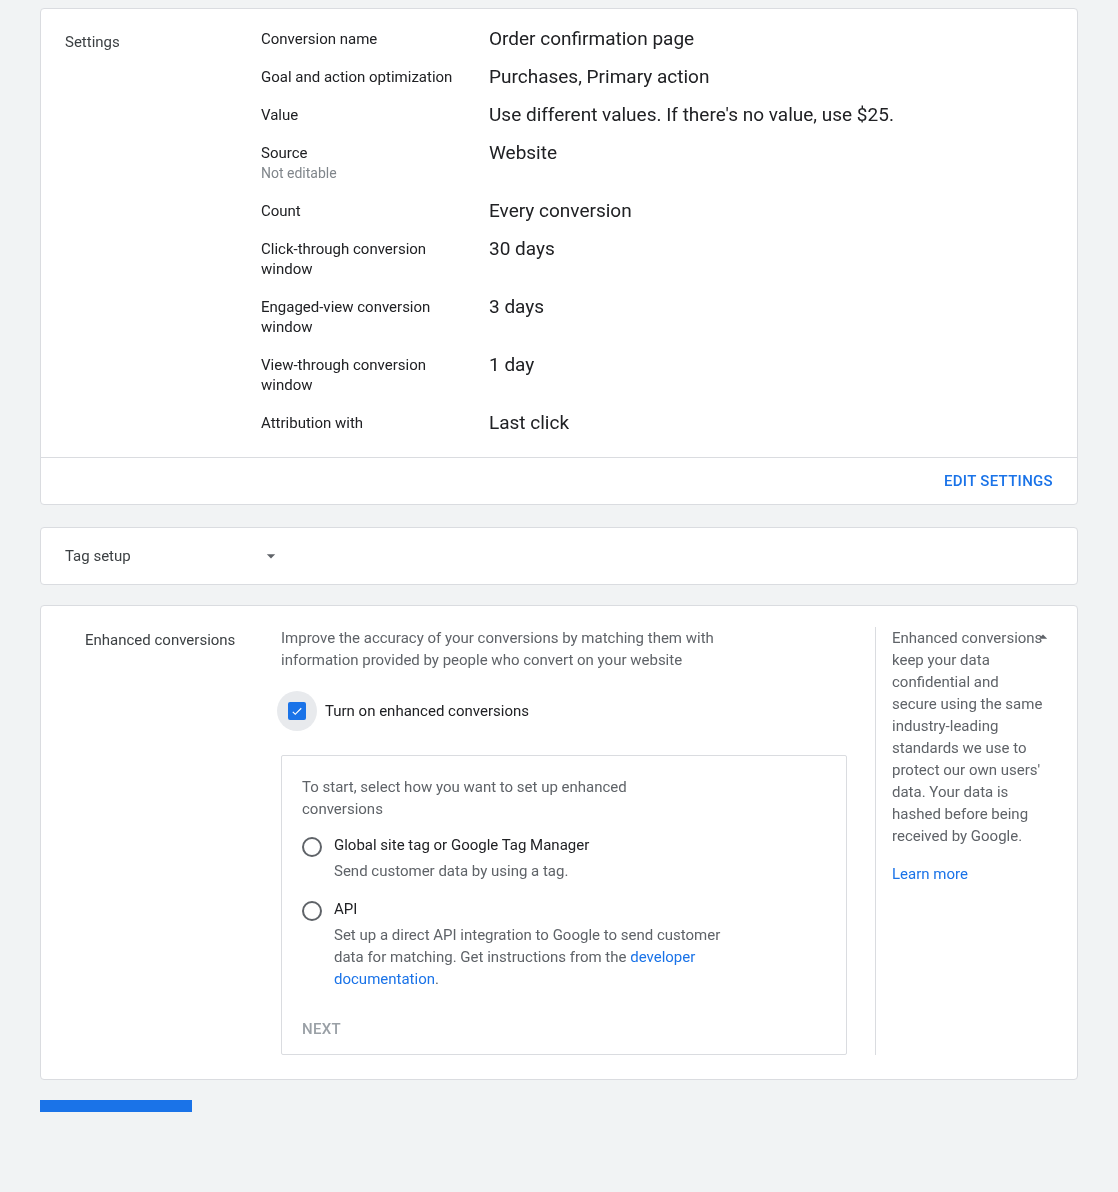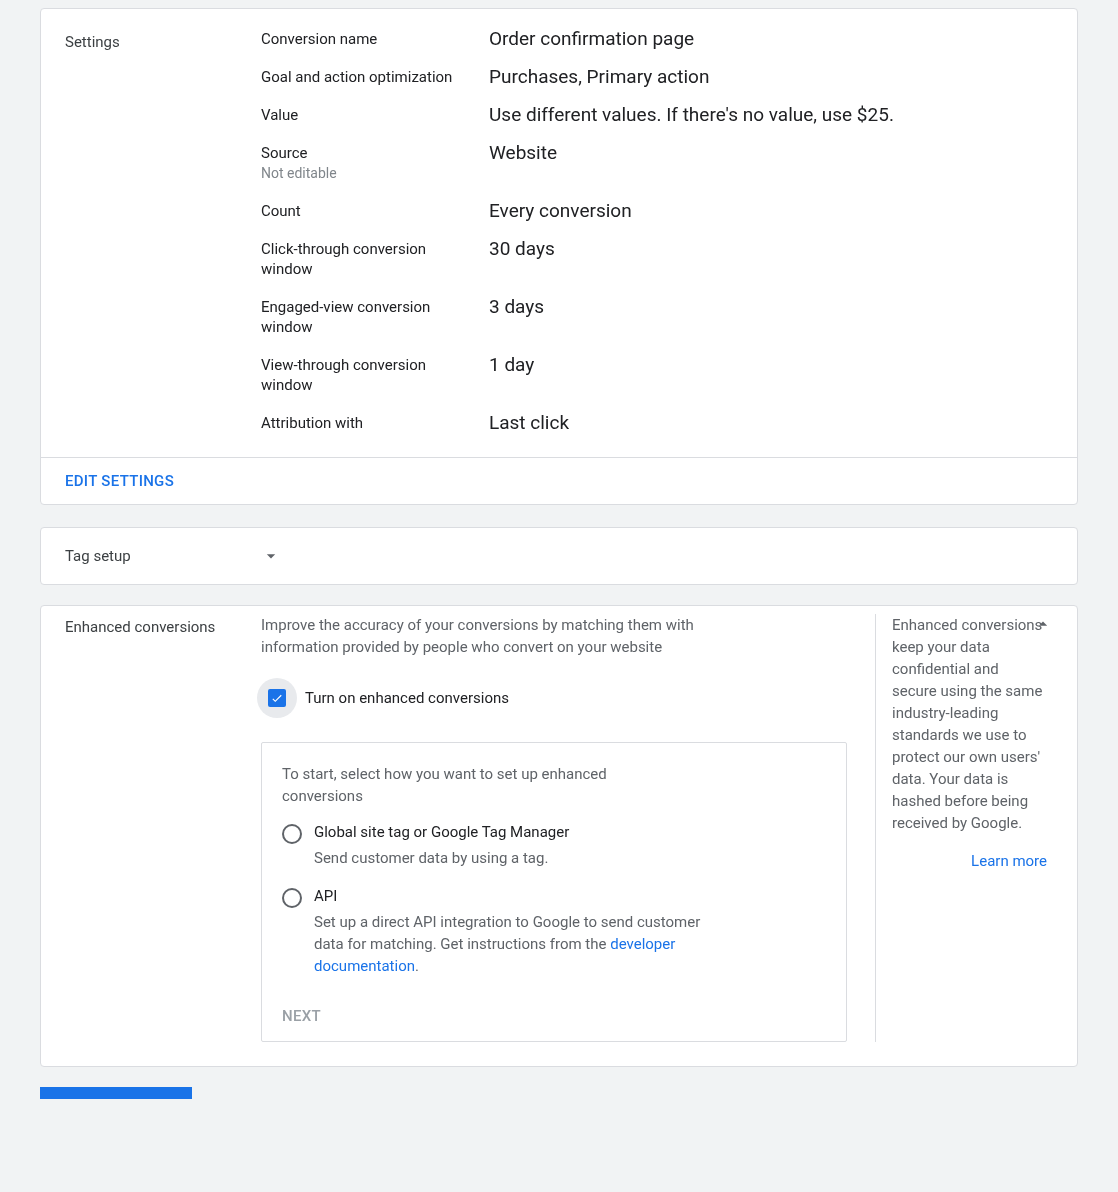--- a/index.html
+++ b/index.html
@@ -55,20 +55,21 @@
   }
   .kv-value {
     font-size: 19px;
     color: #202124;
     line-height: 20px;
   }
   .card-footer {
     border-top: 1px solid #dadce0;
     padding: 14px 24px;
     display: flex;
+    justify-content: flex-end;
     gap: 24px;
   }
   .link-btn {
     background: none;
     border: none;
     color: #1a73e8;
     font-size: 15px;
     font-weight: 500;
     letter-spacing: 0.3px;
     cursor: pointer;
@@ -101,22 +102,23 @@
     flex: 1;
     font-size: 15px;
     color: #80868b;
   }
   .chevron {
     color: #5f6368;
   }
   .chevron svg { display: block; }
   
   .enhanced-body {
-    padding: 8px 24px 24px 24px;
-    display: flex;
+    padding: 21px 24px 24px 24px;
+    display: flex;
+    margin-left: 20px;
   }
   .enhanced-content {
     flex: 1;
     padding-right: 28px;
   }
   .enhanced-desc {
     font-size: 15px;
     color: #5f6368;
     line-height: 22px;
     margin-bottom: 20px;
@@ -220,21 +222,20 @@
   .side-text {
     font-size: 15px;
     color: #5f6368;
     line-height: 22px;
     margin-bottom: 18px;
   }
   .side-link {
     font-size: 15px;
     color: #1a73e8;
     cursor: pointer;
-    text-align: right;
   }
   .collapse-icon {
     position: absolute;
     top: 0;
     right: 0;
     color: #5f6368;
     cursor: pointer;
   }
   .collapse-icon svg { display: block; }
   .blue-bar {

